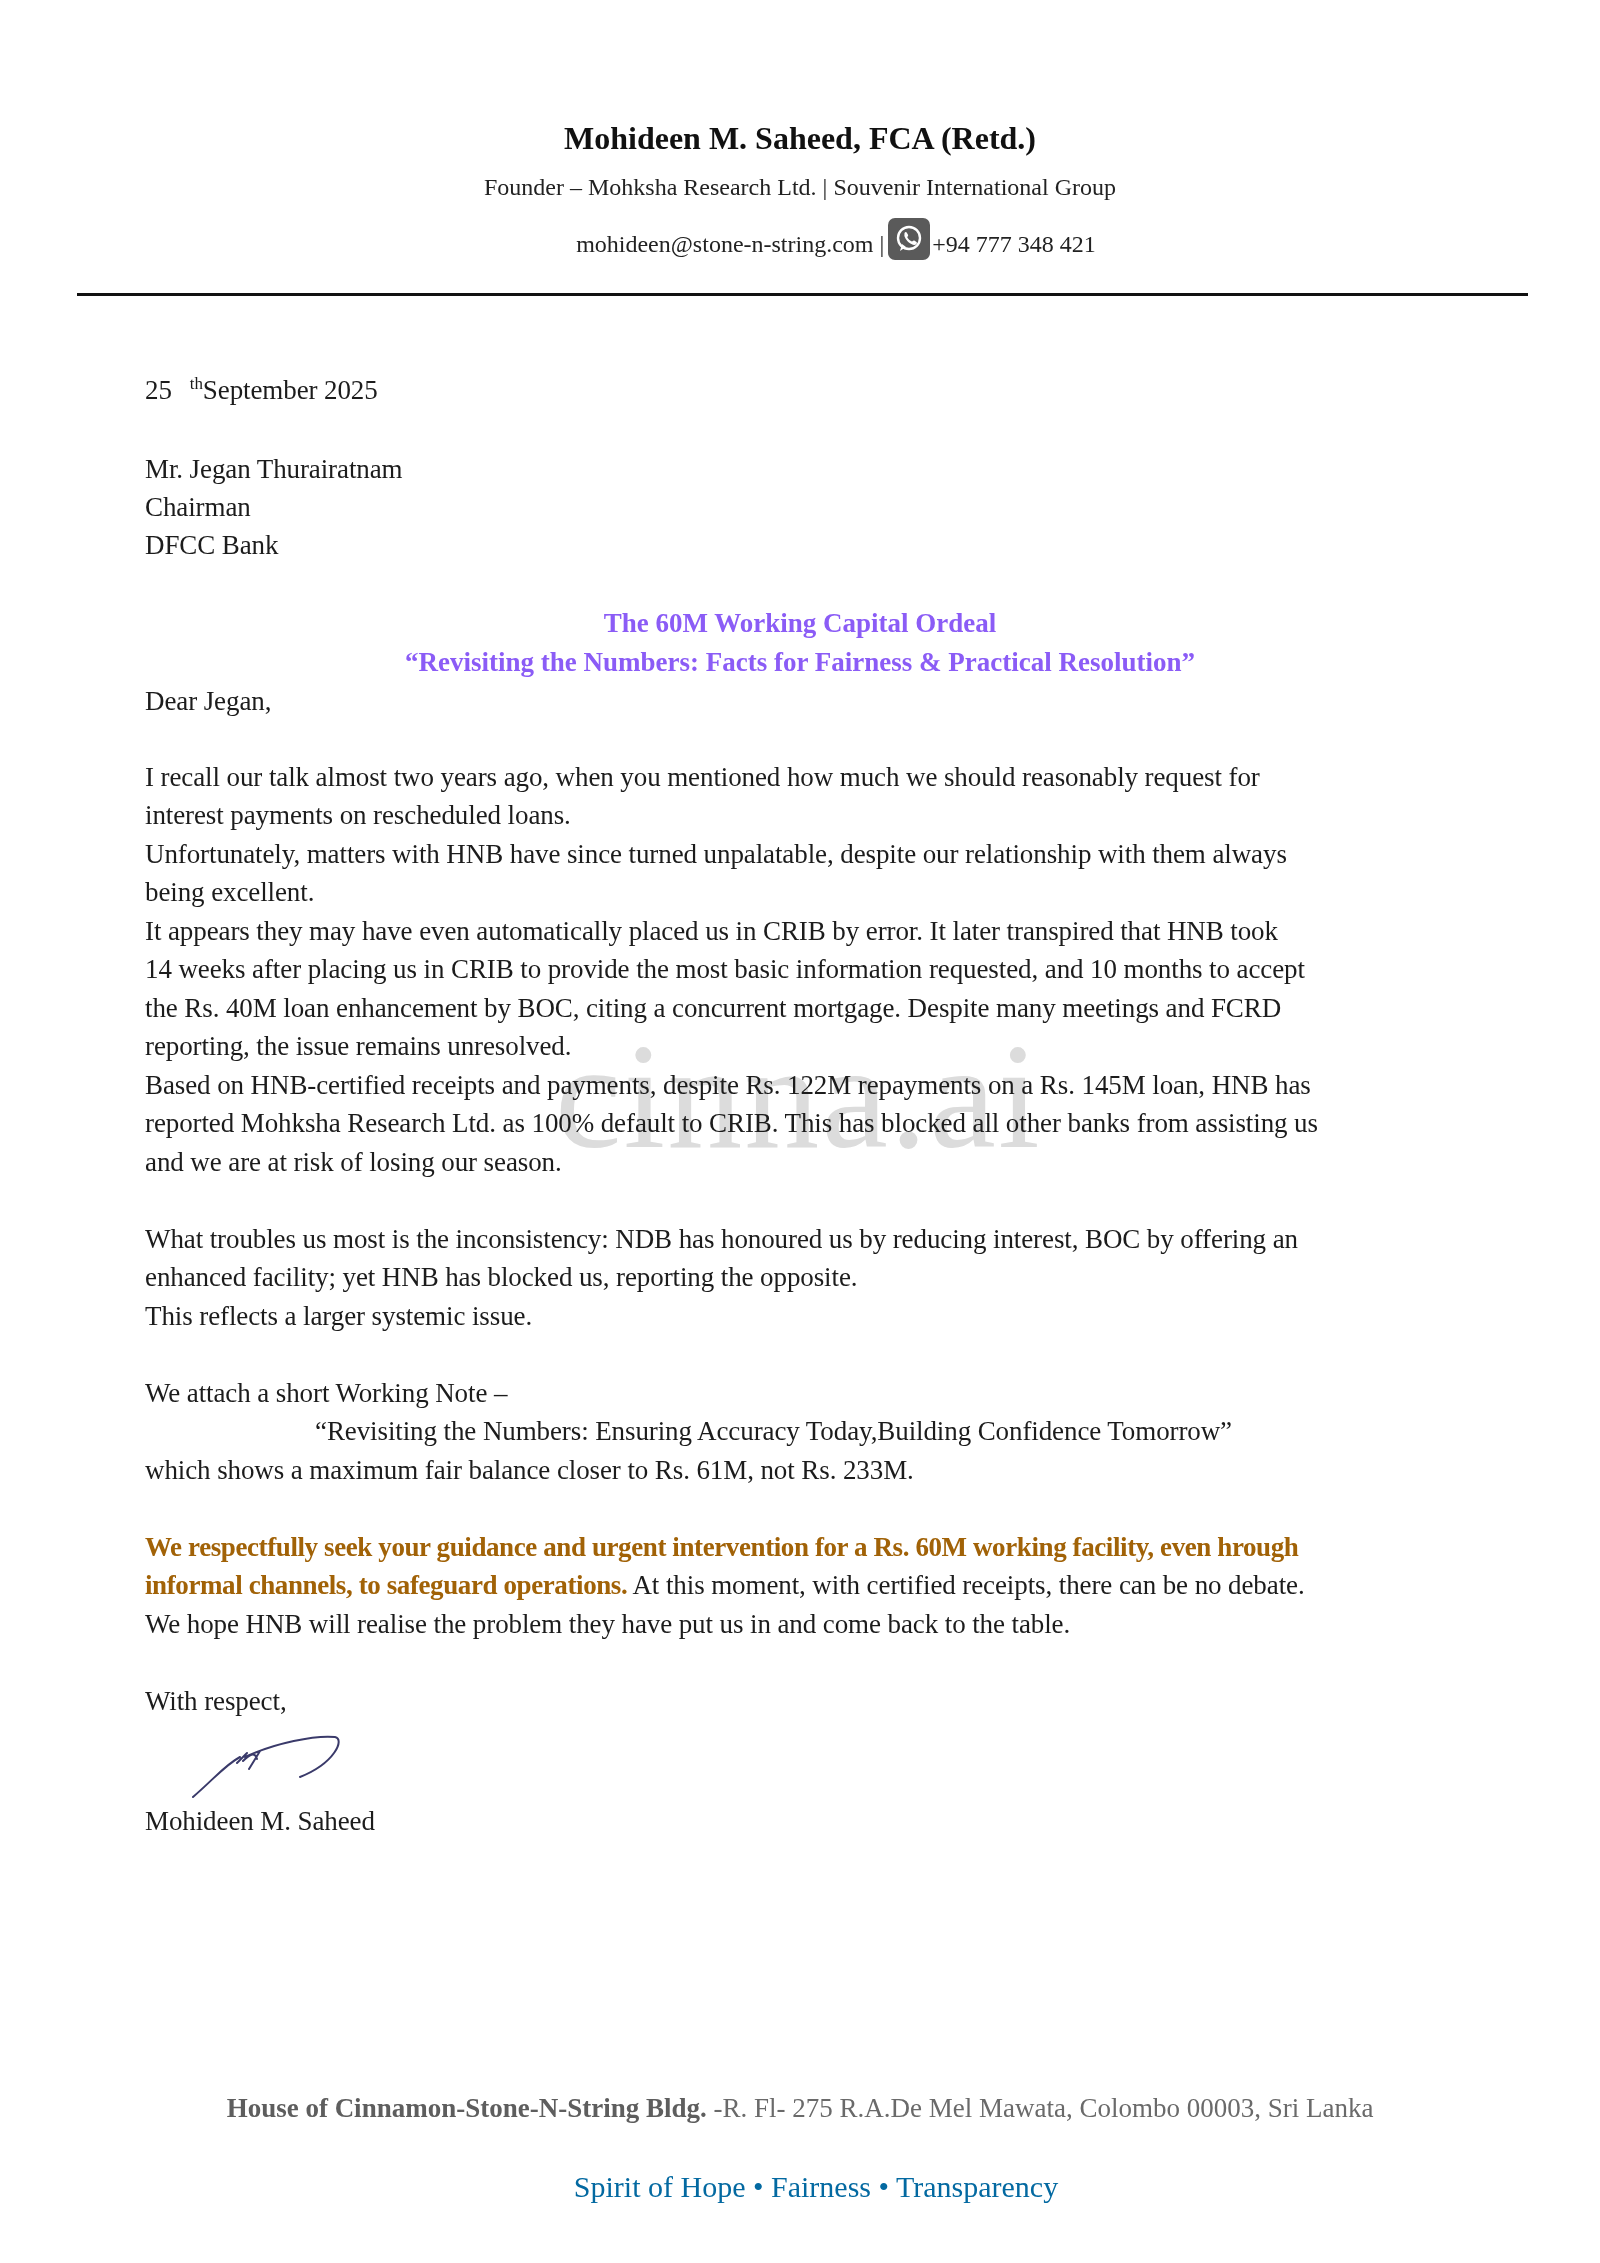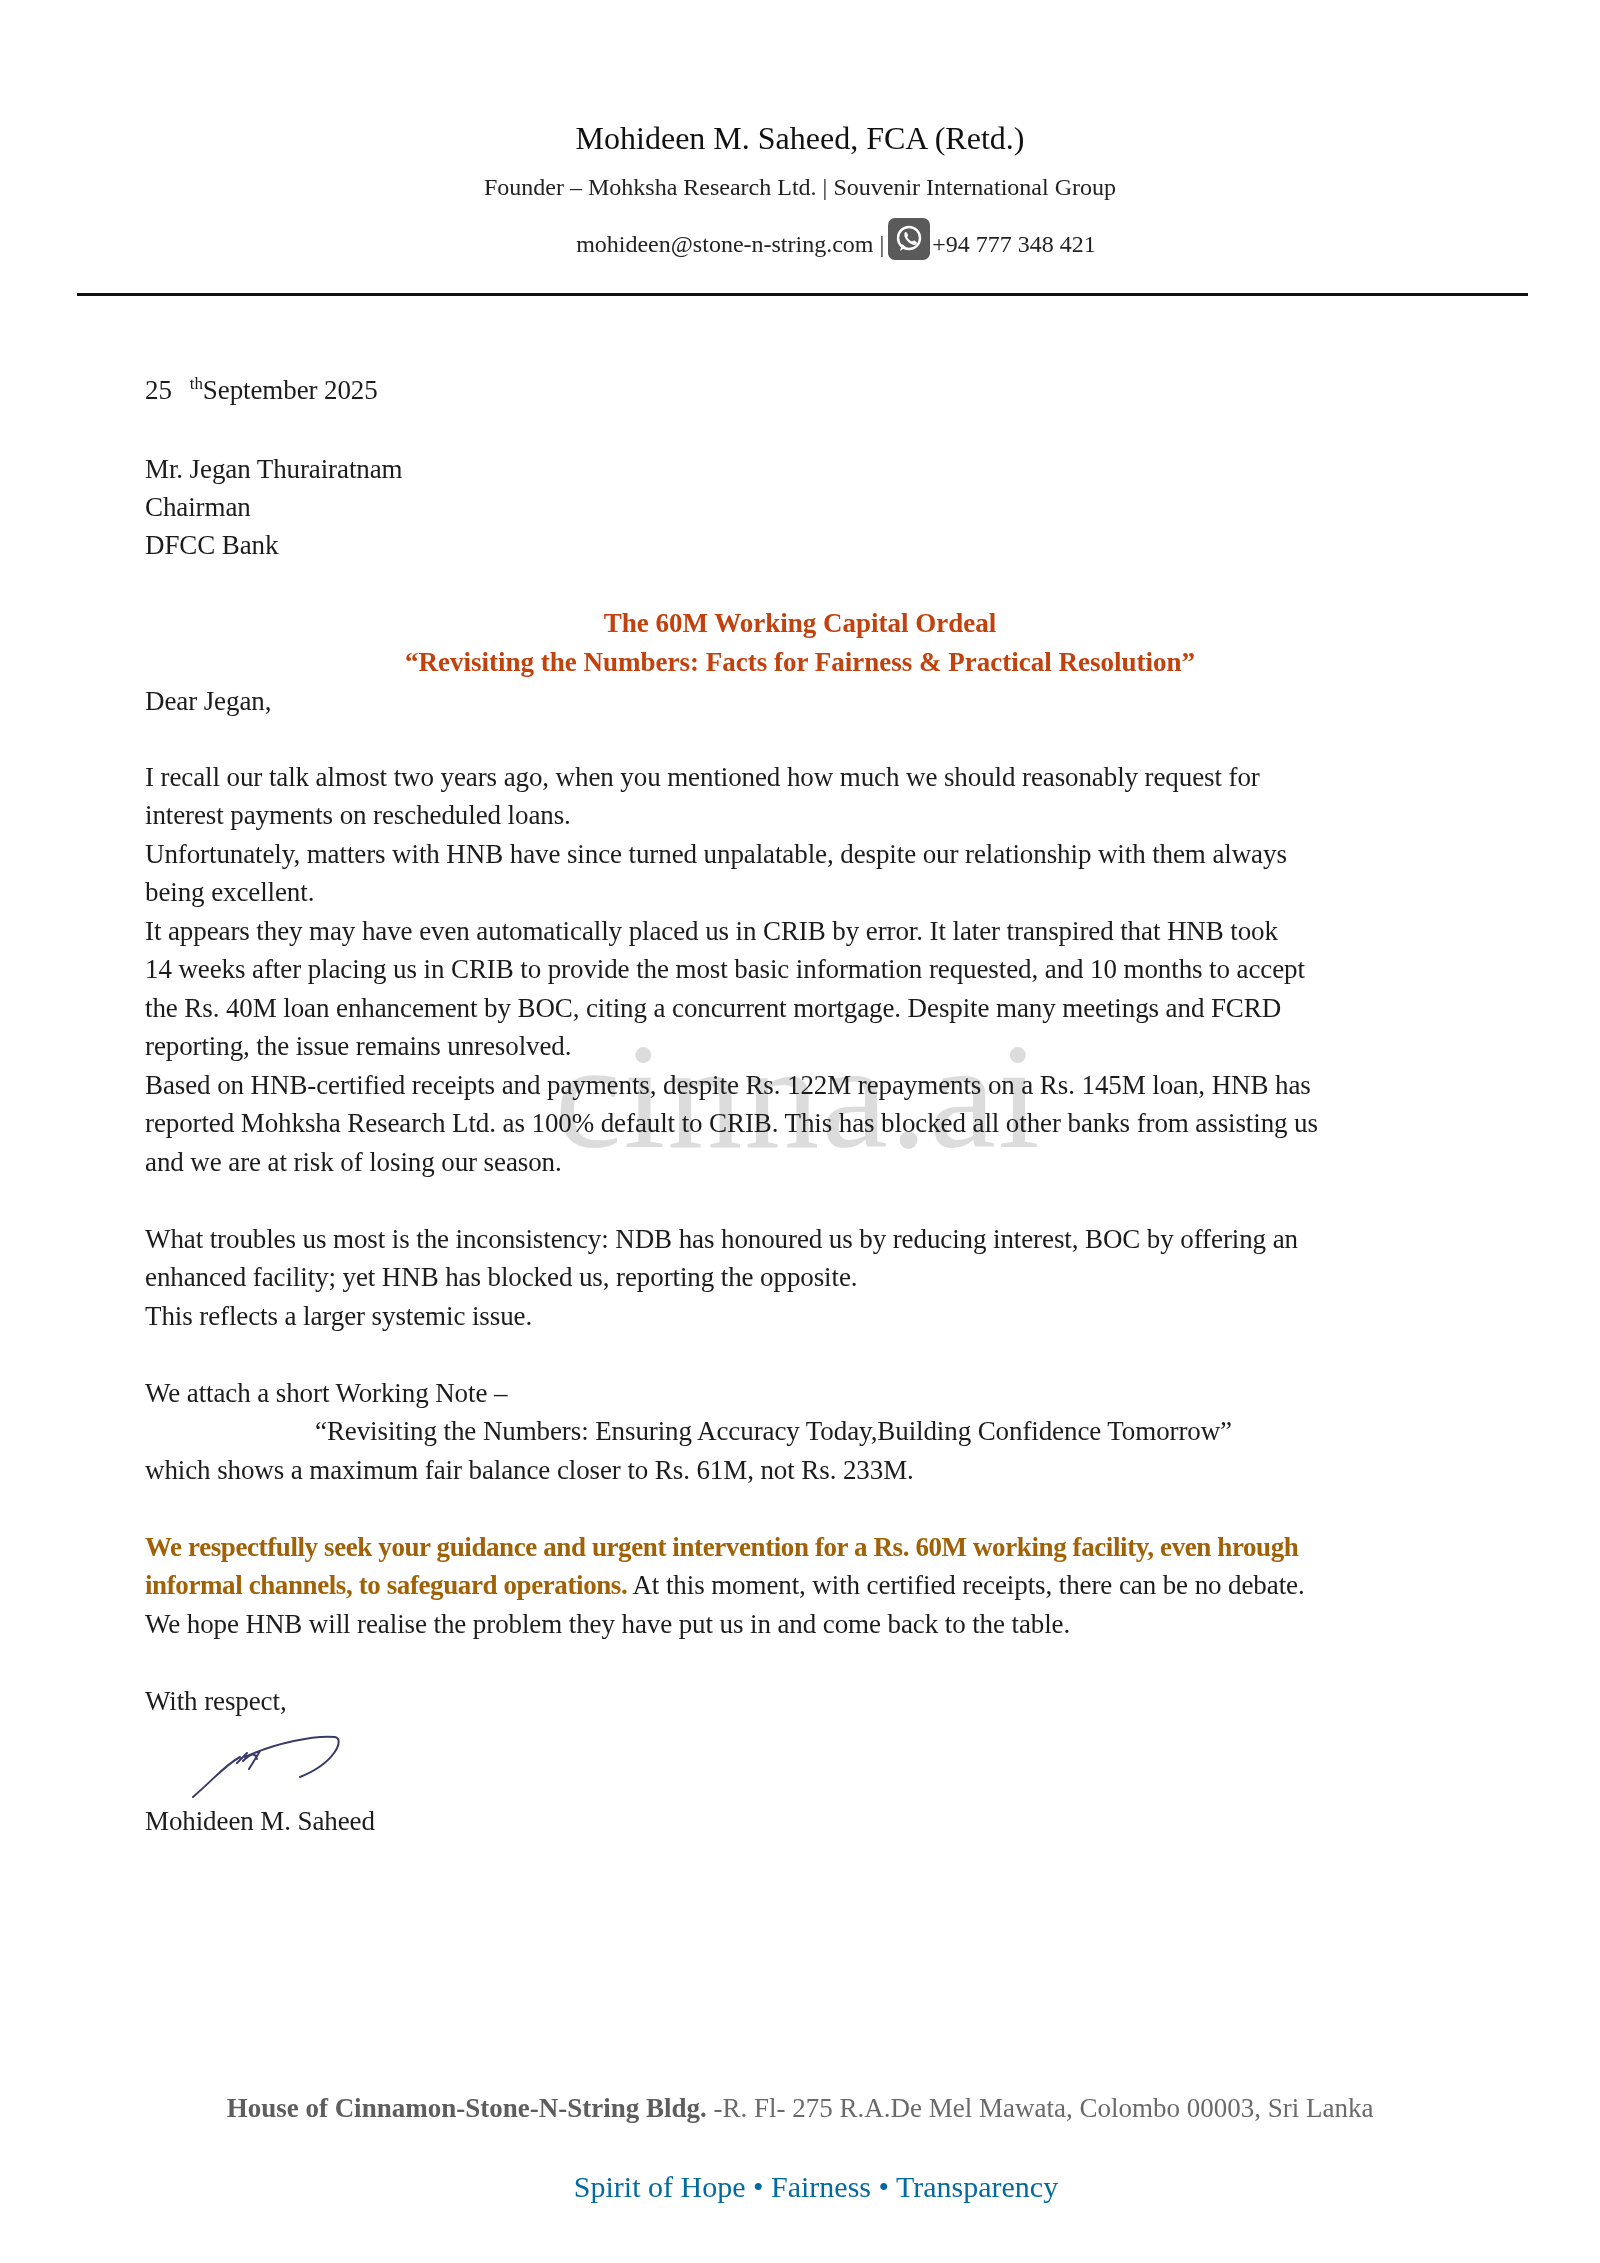--- a/index.html
+++ b/index.html
@@ -1,30 +1,30 @@
 <!DOCTYPE html>
 <html><head>
 <meta charset="utf-8">
 <style>
   html, body { margin:0; padding:0; background:#ffffff; }
   body { width:1600px; height:2263px; position:relative; overflow:hidden;
          font-family:"Liberation Serif","DejaVu Serif",serif; color:#1a1a1a; }
   .abs { position:absolute; white-space:nowrap; }
   .center { left:0; width:1600px; text-align:center; }
-  .hdr-name { top:120px; font-size:32px; font-weight:normal; color:#111; }
+  .hdr-name { top:120px; font-size:32px; font-weight:bold; color:#111; }
   .hdr-line { font-size:24px; color:#222; }
   .hdr-founder { top:174px; }
   .hdr-contact { top:218px;padding-left:36px; }
   .wa-icon { display:inline-block; width:42px; height:42px; background:#5a5a5a; border-radius:7px;
              vertical-align:-8px; margin:0 2px 0 4px; position:relative; }
   .wa-icon svg { position:absolute; left:4px; top:4px; }
   .rule { position:absolute; left:77px; top:293px; width:1451px; height:3px; background:#111; }
   .body-line { font-size:27px; left:145px; color:#1c1c1c; letter-spacing:-0.1px; }
   .bold { font-weight:bold; color:#a16207; }
-  .title { font-size:27px; font-weight:bold; color:#c2410c; }
+  .title { font-size:27px; font-weight:bold; color:#8b5cf6; }
   sup.th { font-size:17px; vertical-align:10px; margin-left:18px; }
   .watermark { position:absolute; left:555px; top:1010px; font-size:150px; color:#dcdcdc;
                font-family:"Liberation Serif",serif; z-index:0; letter-spacing:2px; }
   .txt { z-index:1; }
   .footer-addr { top:2093px; font-size:27px; color:#6a6a6a; }
   .footer-addr b { color:#5e5e5e; }
   .footer-motto { top:2170px; font-size:30px; color:#0369a1;margin-left:16px; }
   .signature { position:absolute; left:185px; top:1733px; }
 </style>
 </head>

